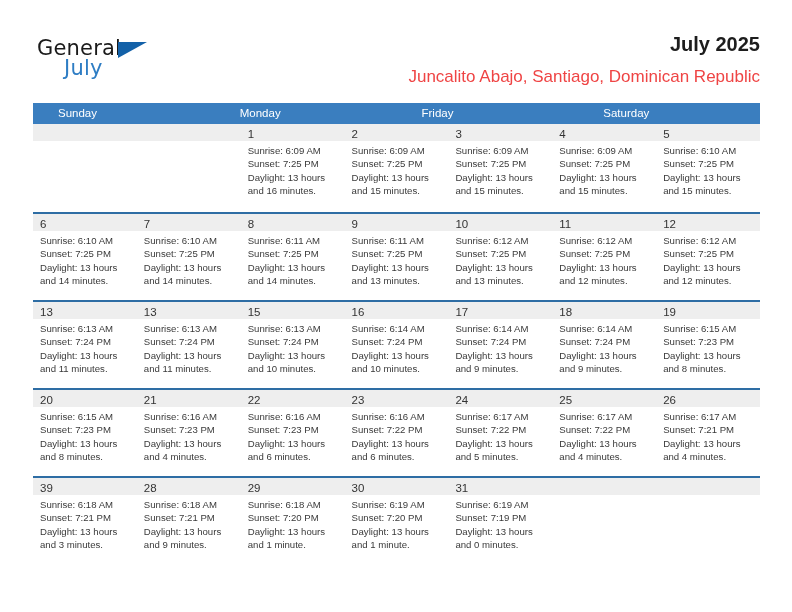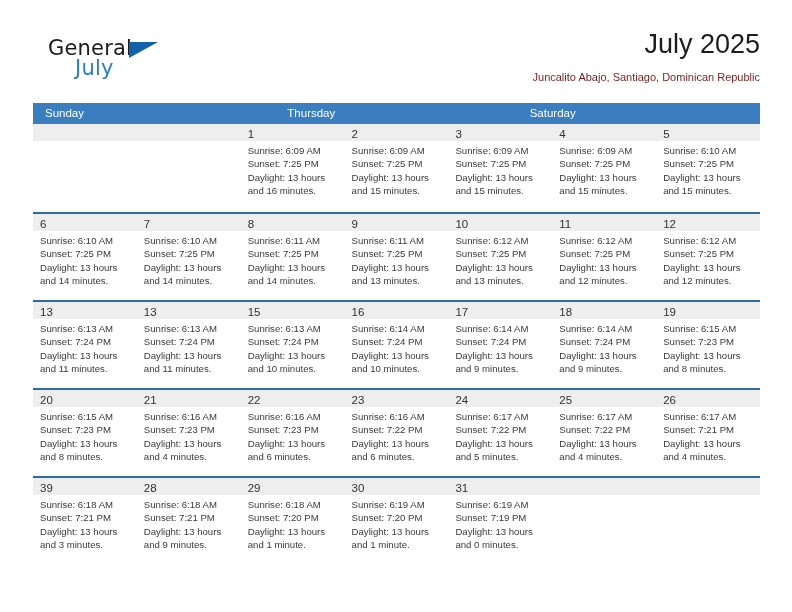--- a/index.html
+++ b/index.html
@@ -26,21 +26,21 @@
   .top {
     position: absolute;
     left: 33px;
     top: 28px;
     width: 727px;
     height: 72px;
   }
 
   .brand {
     position: absolute;
-    left: 15px;
+    left: 4px;
     top: 8px;
     width: 120px;
     height: 48px;
   }
   .brand-general {
     position: absolute;
     left: 0;
     top: 0;
     font-size: 21px;
     letter-spacing: .2px;
@@ -68,32 +68,32 @@
     border-bottom: 16px solid transparent;
   }
 
   .title-block {
     position: absolute;
     right: 0;
     top: 0;
     text-align: right;
   }
   .month-title {
-    font-size: 27px;
-    font-weight: 400;
+    font-size: 20px;
+    font-weight: 700;
     color: #1d1d1d;
     line-height: 32px;
     white-space: nowrap;
     font-family: "Liberation Sans", sans-serif;
   }
   .location {
     margin-top: 9px;
-    font-size: 11px;
+    font-size: 17px;
     font-weight: 400;
-    color: #7f1d1d;
+    color: #ef4444;
     line-height: 16px;
     white-space: nowrap;
     font-family: "Liberation Sans", sans-serif;
   }
 
   
   .calendar {
     position: absolute;
     left: 33px;
     top: 103px;
@@ -103,21 +103,21 @@
   .weekday-row {
     display: flex;
     background: #3a7ebf;
     height: 21px;
   }
   .weekday {
     flex: 1 1 0;
     color: #ffffff;
     font-size: 11.5px;
     line-height: 21px;
-    padding-left: 12px;
+    padding-left: 25px;
     box-sizing: border-box;
     white-space: nowrap;
     font-family: "Liberation Sans", sans-serif;
   }
 
   .week {
     display: flex;
     border-top: 2px solid #2e6da4;
     height: 88px;
     box-sizing: border-box;
@@ -176,21 +176,22 @@
       <div class="month-title">July 2025</div>
       <div class="location">Juncalito Abajo, Santiago, Dominican Republic</div>
     </div>
 
   </div>
 
   <div class="calendar">
 
     <div class="weekday-row">
       <div class="weekday">Sunday</div>
-      <div class="weekday">Thursday</div>
+      <div class="weekday">Monday</div>
+      <div class="weekday">Friday</div>
       <div class="weekday">Saturday</div>
     </div>
 
     <div class="week first">
       <div class="daycell empty">
         <div class="daynum-band"><span class="daynum"></span></div>
 
       </div>
       <div class="daycell empty">
         <div class="daynum-band"><span class="daynum"></span></div>

